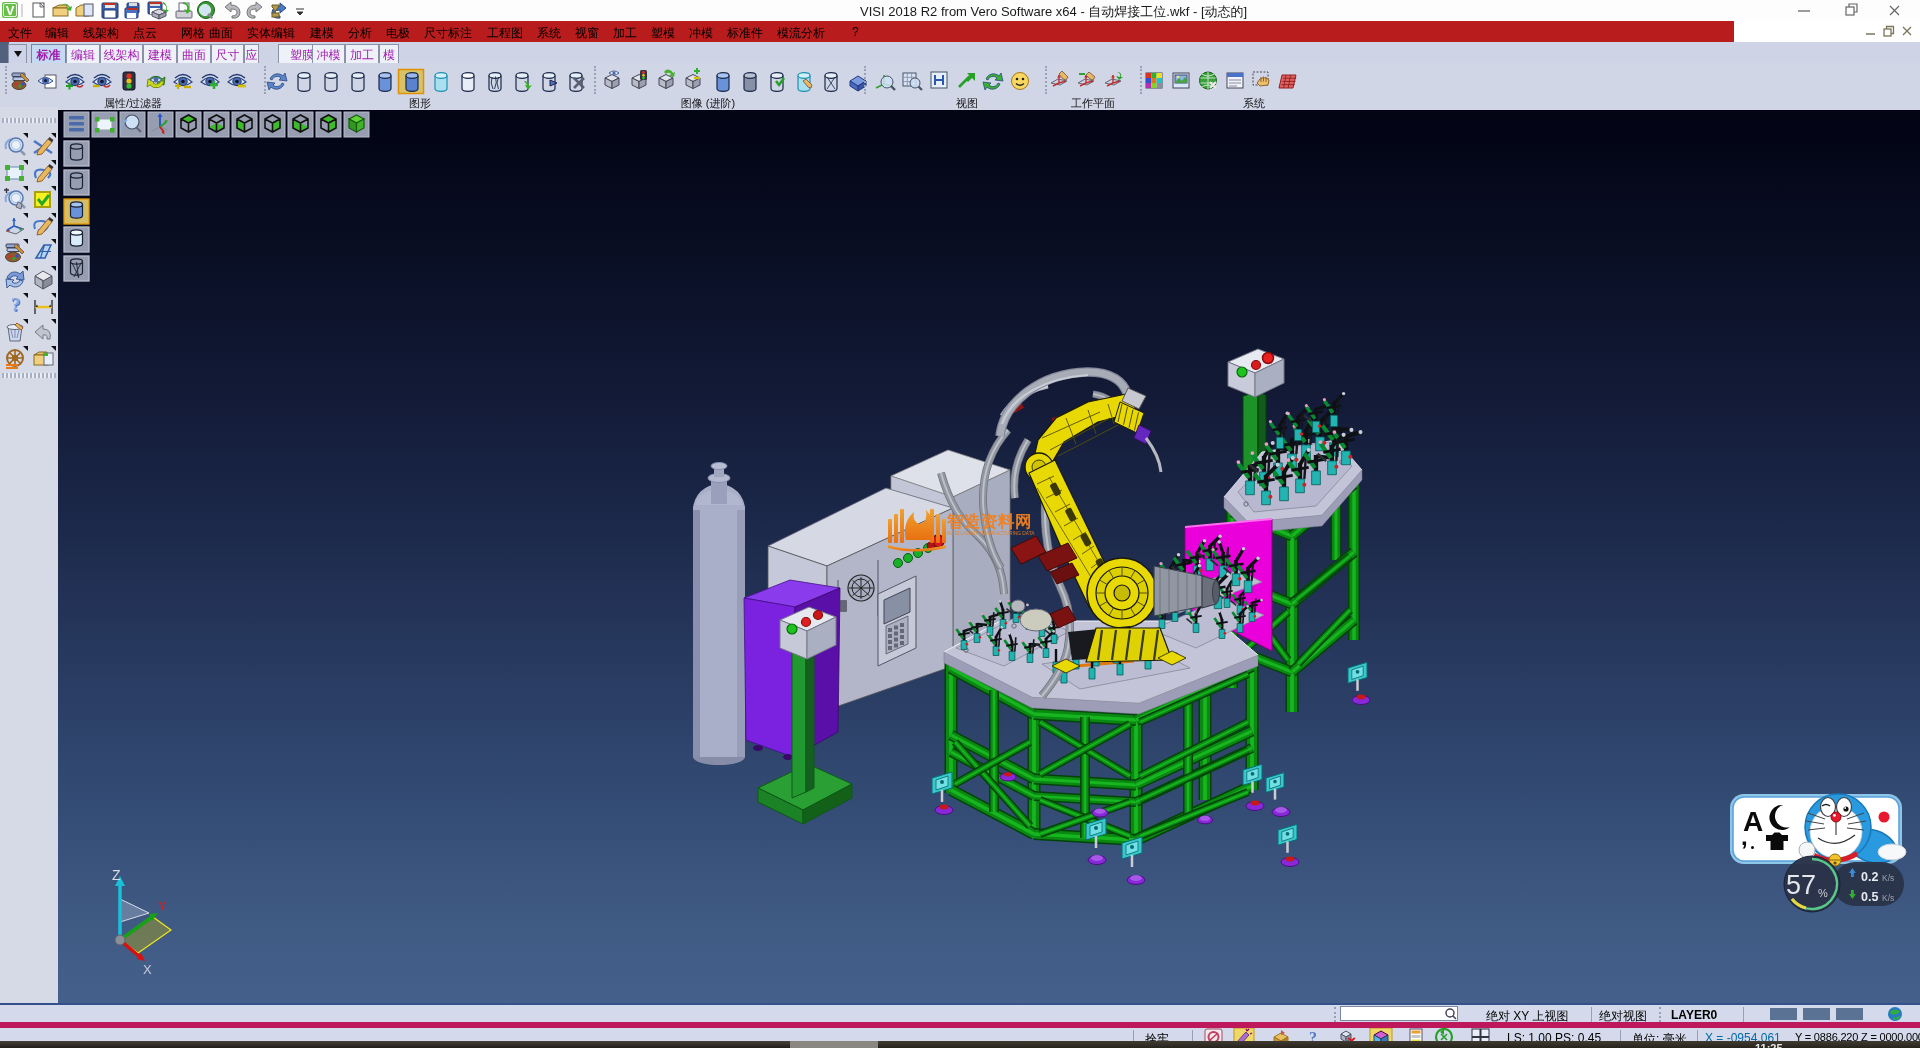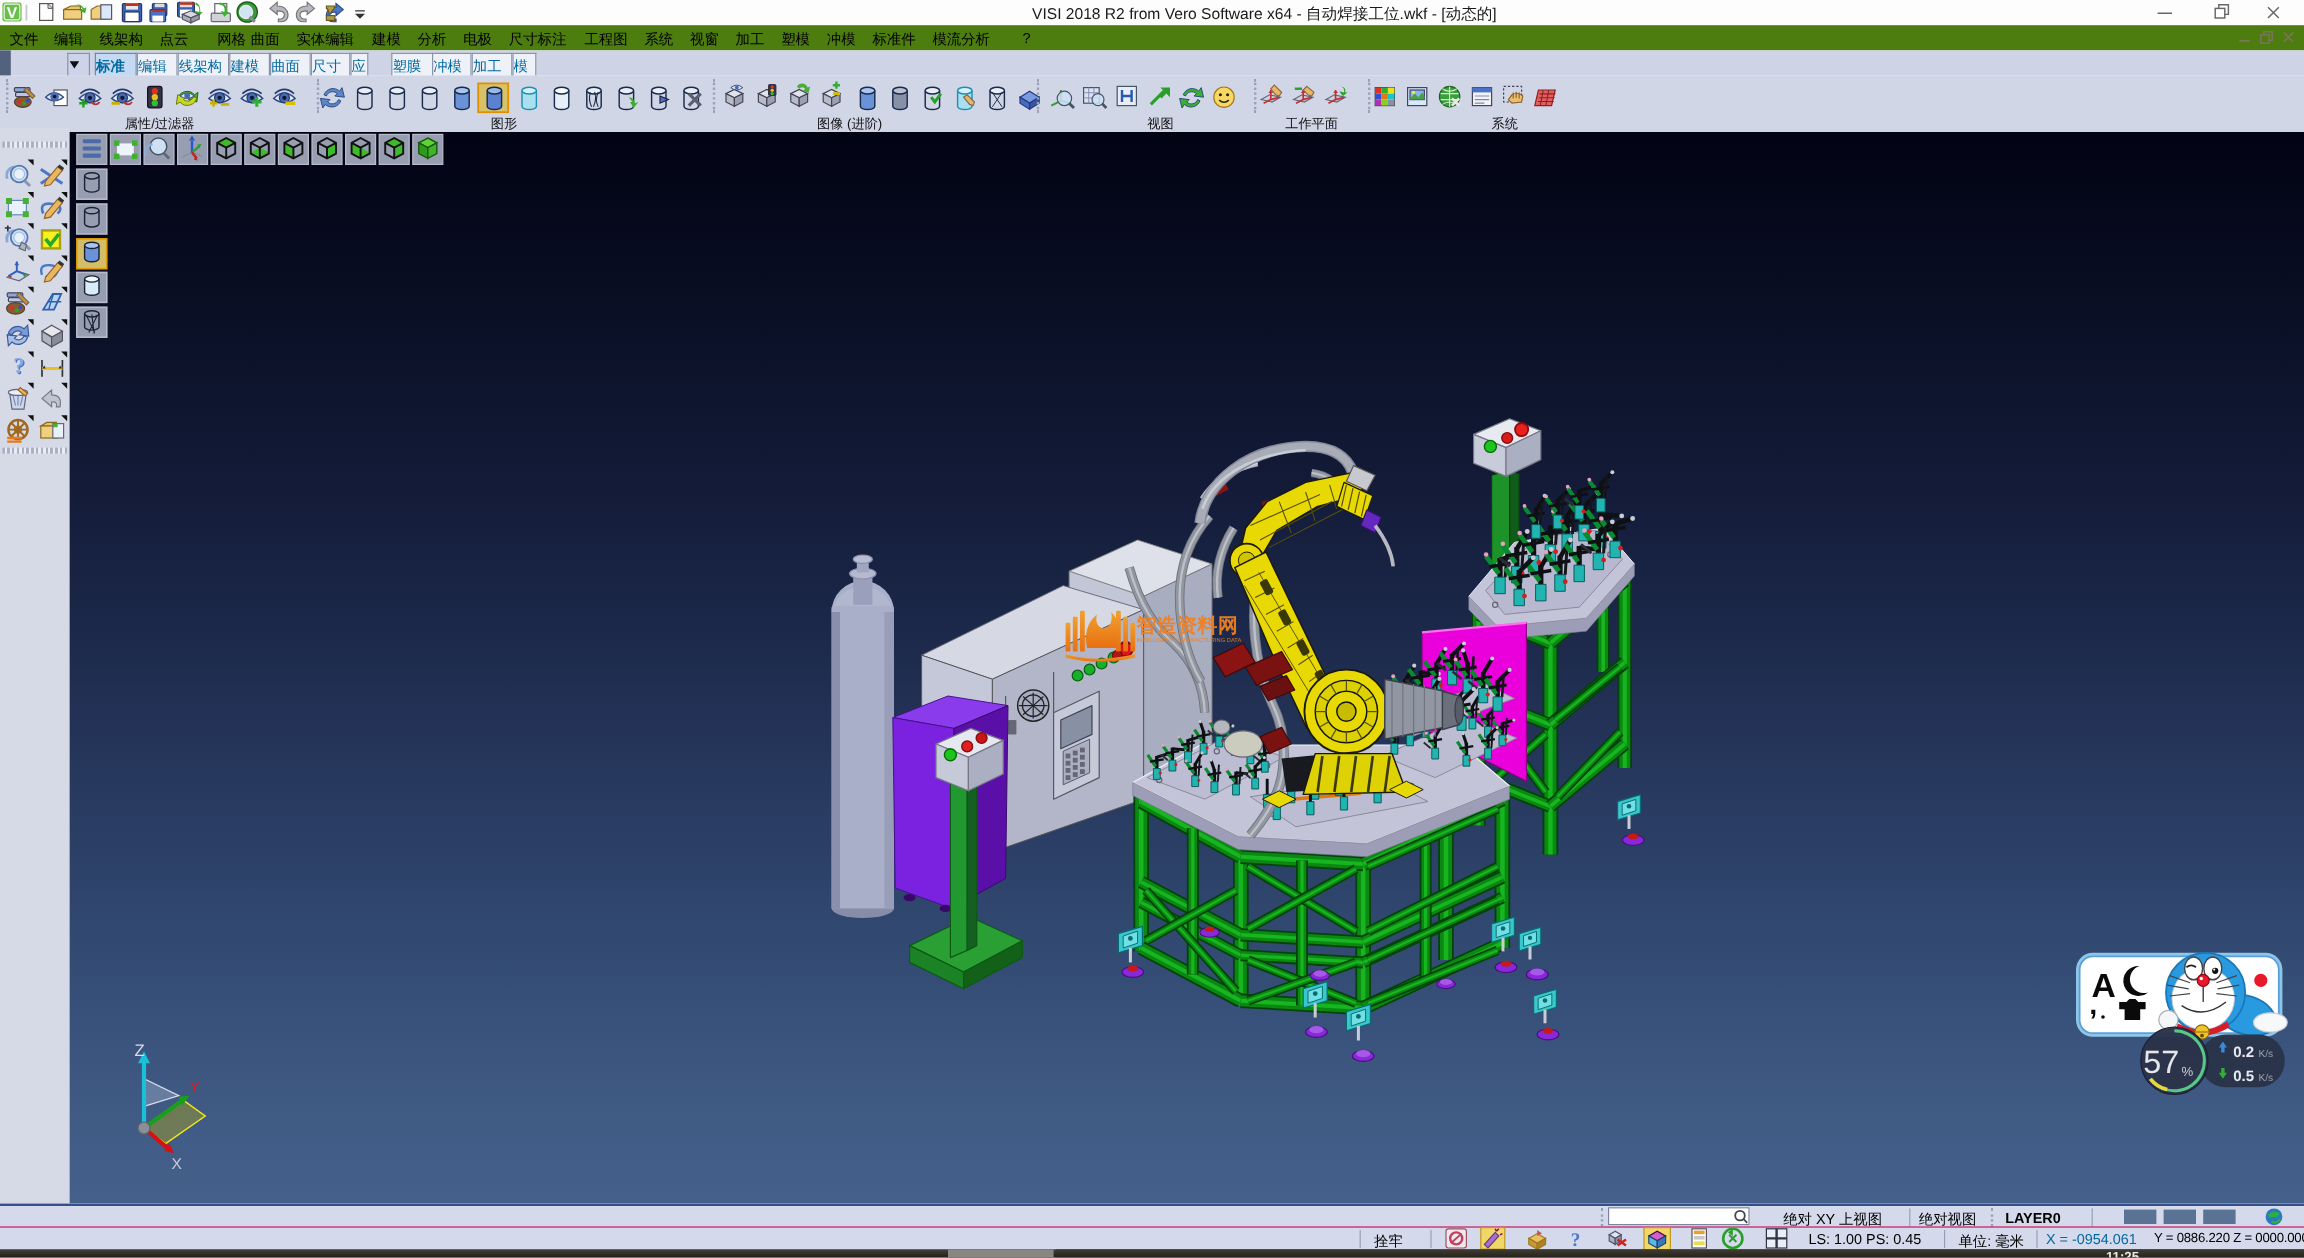--- a/index.html
+++ b/index.html
@@ -1,33 +1,33 @@
 <!DOCTYPE html>
 <html><head>
 <meta charset="utf-8">
 <style>
   * { margin:0; padding:0; box-sizing:border-box; }
   html,body { width:1920px; height:1048px; overflow:hidden; font-family:"Liberation Sans",sans-serif; }
   #titlebar { position:absolute; left:0; top:0; width:1920px; height:21px; background:#fdfdfd; }
   #title-text { position:absolute; left:860px; top:3px; font-size:13px; color:#1a1a1a; }
-  #menubar { position:absolute; left:0; top:21px; width:1920px; height:21px; background:#4d7c0f; }
+  #menubar { position:absolute; left:0; top:21px; width:1734px; height:21px; background:#b91c1c; }
   #menubar span { position:absolute; top:4px; font-size:12px; color:#000; }
   #tabrow { position:absolute; left:0; top:42px; width:1920px; height:21px; background:#ced4e5; }
-  .tab { position:absolute; top:2px; height:19px; background:#eef2f8; border:1px solid #8a92a8; border-bottom:none; font-size:12px; color:#0369a1; text-align:left; padding-top:2px;margin-left:48px; }
+  .tab { position:absolute; top:2px; height:19px; background:#eef2f8; border:1px solid #8a92a8; border-bottom:none; font-size:12px; color:#a21caf; text-align:center; padding-top:2px; }
   .tab.sel { background:#c4d9f2; border-color:#7a86a0; }
   #toolbar { position:absolute; left:0; top:63px; width:1920px; height:47px; background:#d1d6e7; }
   .glabel { position:absolute; top:33px; font-size:11px; color:#111; transform:translateX(-50%); }
   .gsep { position:absolute; top:3px; height:28px; width:0; border-left:2px dotted #9aa2b8; }
   #leftpanel { position:absolute; left:0; top:107px; width:58px; height:898px; background:#d6dae7; }
   .grip { position:absolute; left:2px; width:54px; height:5px;
     background:repeating-linear-gradient(90deg,#aab0c4 0 2px,#e8ecf4 2px 4px); }
   #viewport { position:absolute; left:58px; top:110px; width:1862px; height:893px;
     background:linear-gradient(180deg,#020313 0%,#0a1026 18%,#131b38 33%,#1d2a4c 48%,#283a60 62%,#324a72 76%,#3d5781 88%,#45618b 100%); }
   #status1 { position:absolute; left:0; top:1003px; width:1920px; height:19px; background:#d4daeb; border-top:2px solid #34518c; }
-  #status2 { position:absolute; left:0; top:1022px; width:1920px; height:19px; background:#d4daeb; border-top:1px solid #be185d; }
+  #status2 { position:absolute; left:0; top:1022px; width:1920px; height:19px; background:#d4daeb; border-top:6px solid #be185d; }
   #taskbar { position:absolute; left:0; top:1041px; width:1920px; height:7px; background:linear-gradient(180deg,#45403a,#201d18); }
   .s1t { position:absolute; top:3px; font-size:12px; color:#000; white-space:nowrap; }
   .s2t { position:absolute; top:3px; font-size:12px; color:#000; white-space:nowrap; }
   .vsep { position:absolute; top:2px; height:15px; border-left:1px solid #9aa0b4; }
   .dsep { position:absolute; top:2px; height:15px; border-left:2px dotted #9aa0b4; }
 </style>
 </head>
 <body>
 
 <div id="titlebar">

